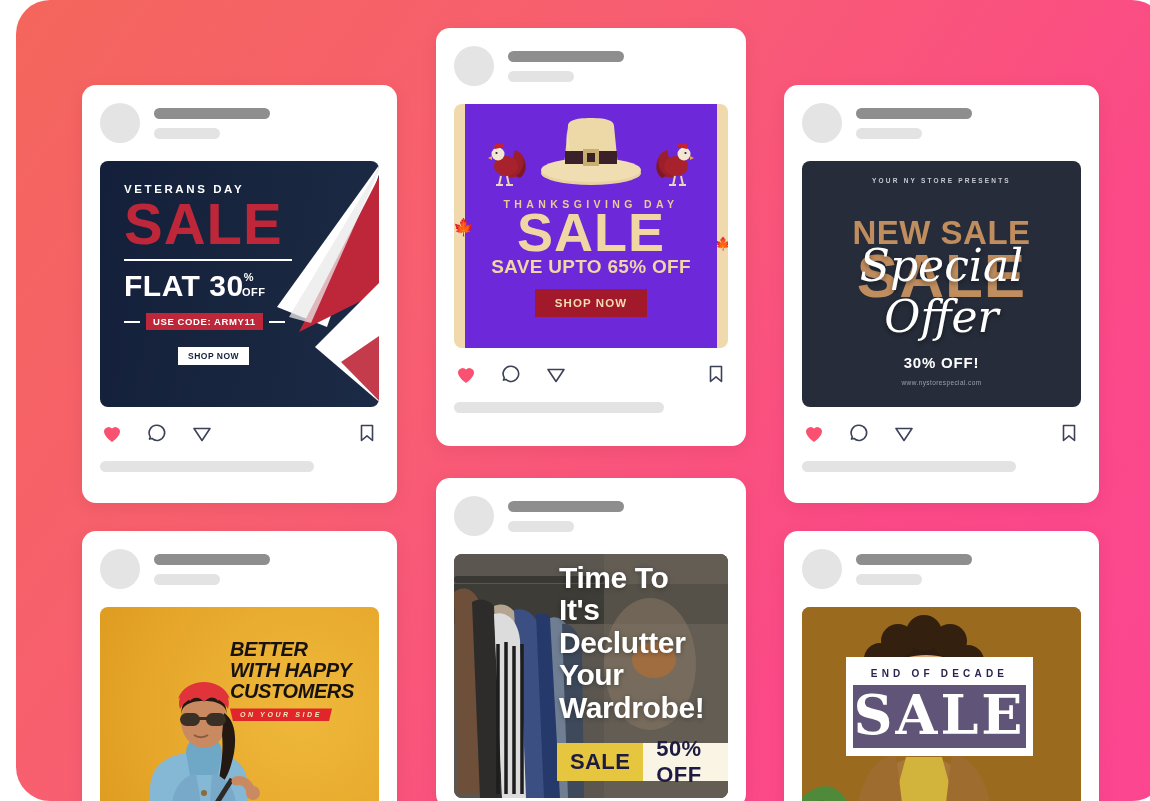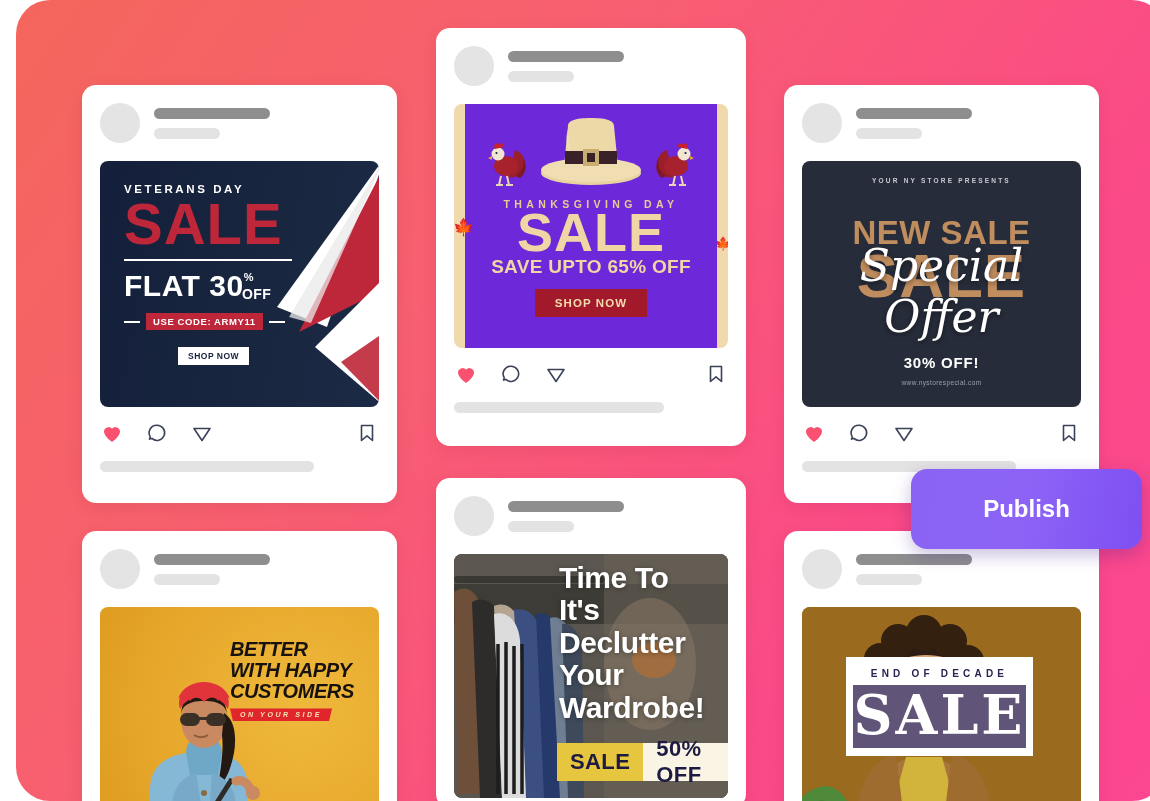--- a/index.html
+++ b/index.html
@@ -74,21 +74,21 @@
   .vet-sale {
     color: #BE2639; font-weight: 800; font-size: 58px;
     letter-spacing: 1px; line-height: .92; margin-top: 2px;
   }
   .vet-rule { width: 168px; height: 2px; background: #ffffff; margin: 9px 0 8px 0; }
   .vet-flat {
     color: #ffffff; font-weight: 800; font-size: 30px;
     letter-spacing: .5px; display: flex; align-items: flex-start;
   }
   .vet-flat .sup { font-size: 11px; line-height: 1; margin-top: 3px; }
-  .vet-flat .sub { font-size: 14px; line-height: 1; margin-top: 18px; margin-left: -12px; }
+  .vet-flat .sub { font-size: 11px; line-height: 1; margin-top: 18px; margin-left: -12px; }
   .vet-coderow { display: flex; align-items: center; margin-top: 10px; }
   .vet-coderow .dash { width: 16px; height: 2px; background: #ffffff; }
   .vet-code {
     background: #BE2639; color: #fff; font-size: 9.5px; font-weight: 700;
     letter-spacing: .6px; padding: 3px 7px; margin: 0 6px;
   }
   .vet-shop {
     background: #ffffff; color: #14203B; font-size: 8.5px; font-weight: 700;
     letter-spacing: .5px; padding: 4px 10px; margin-top: 17px; margin-left: 54px;
   }
@@ -536,15 +536,14 @@
           <div class="decade-kicker">END OF DECADE</div>
           <div class="decade-box">
             <div class="decade-sale">SALE</div>
           </div>
         </div>
 
       </div>
     </div>
   </div>
 
-  <button class="publish">Publish</button>
 
 </div>
 
 </body></html>

